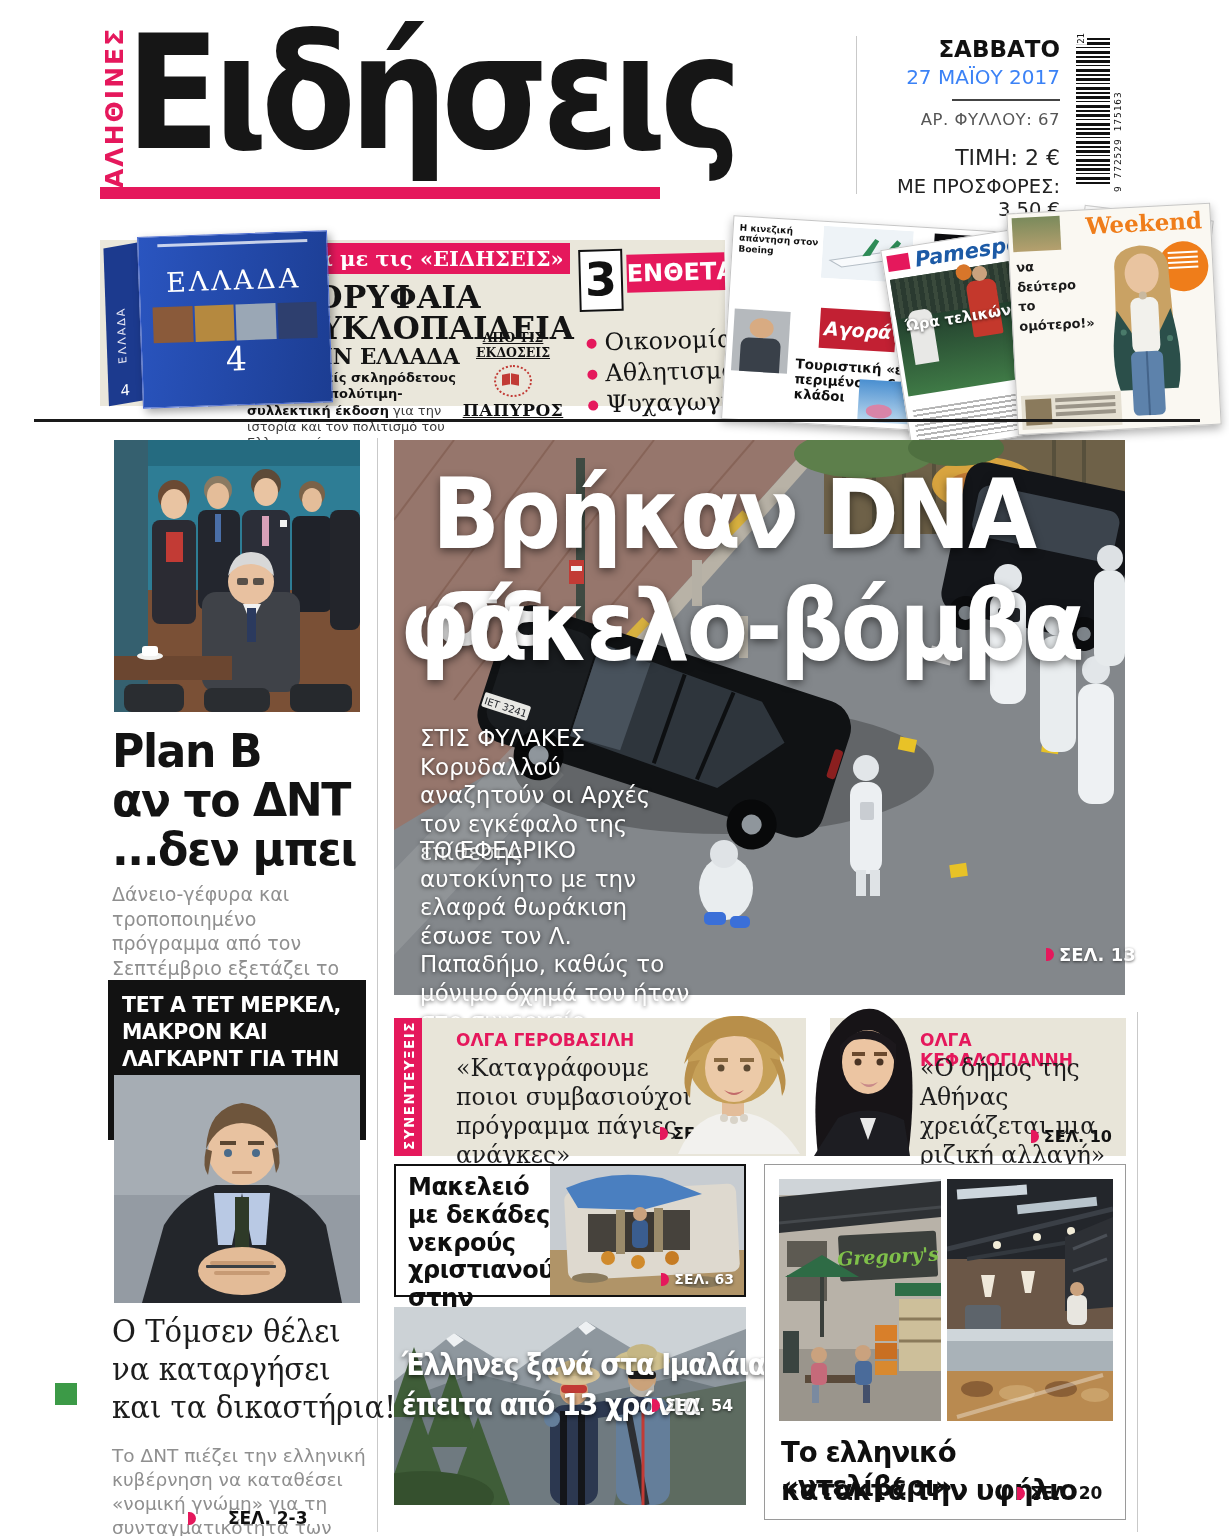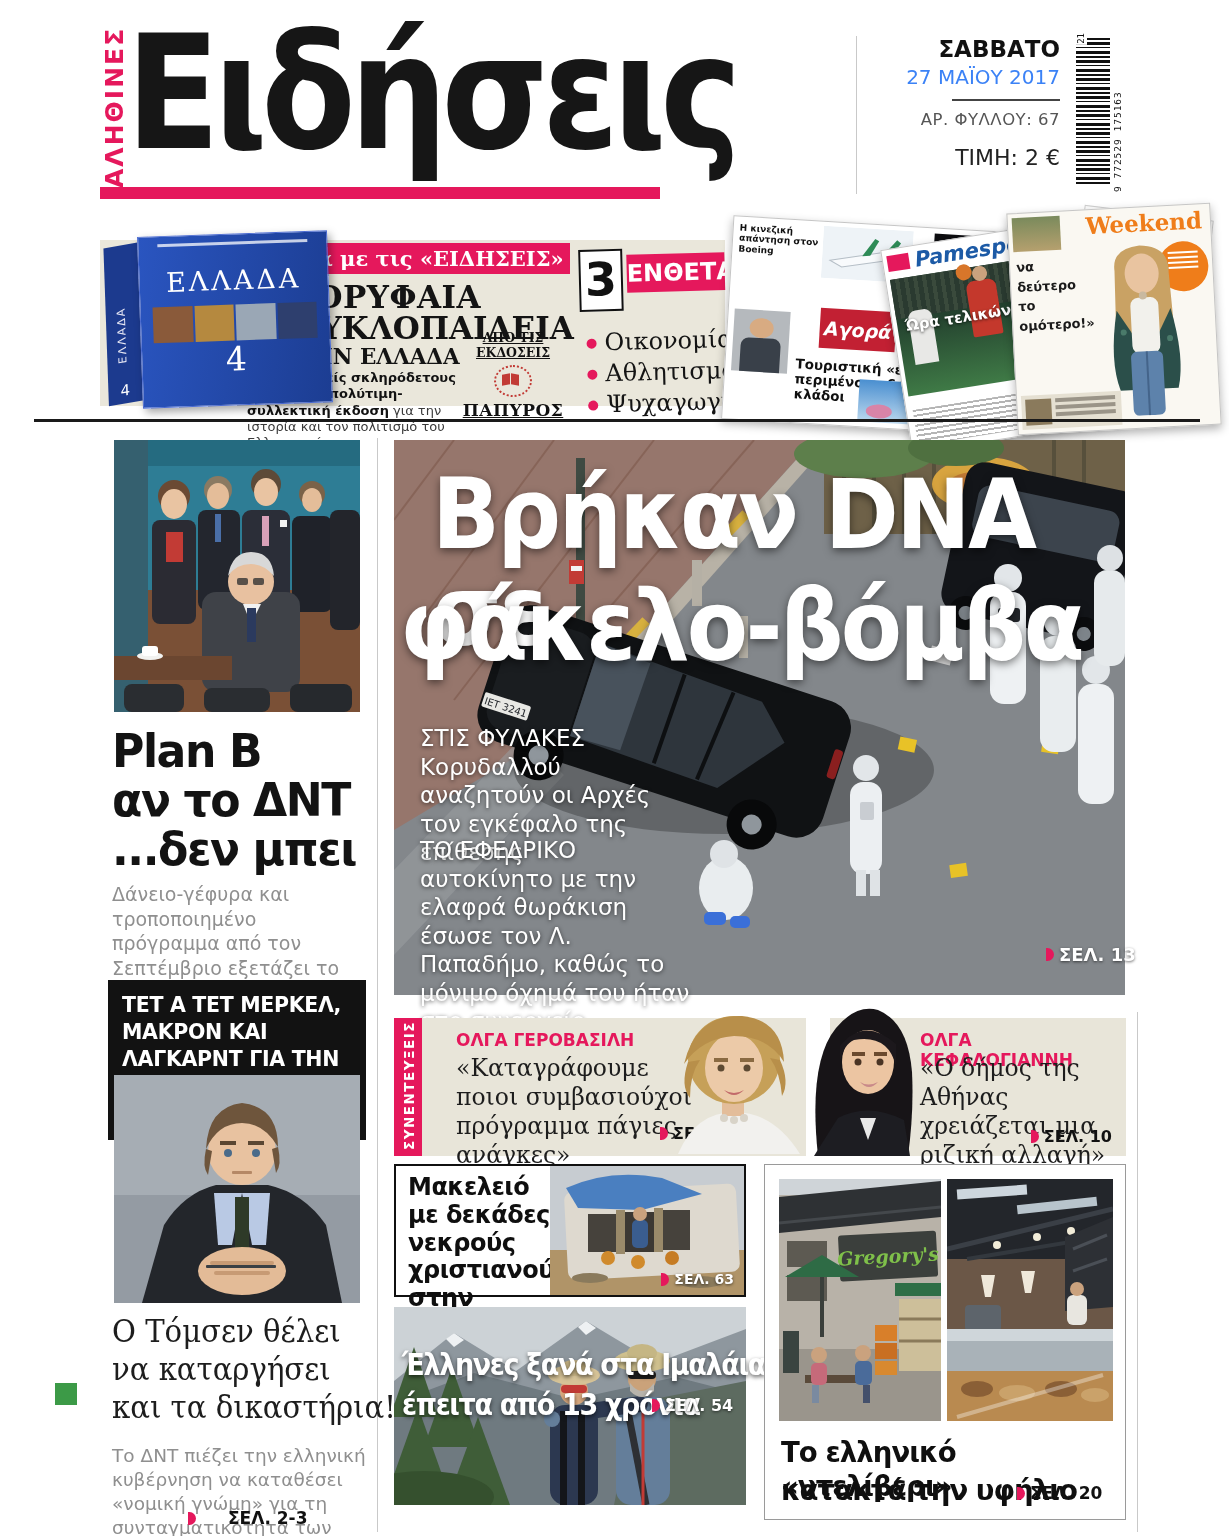--- a/index.html
+++ b/index.html
@@ -165,20 +165,21 @@
   <div class="abs vert" id="alithines">ΑΛΗΘΙΝΕΣ</div>
   <div class="abs" id="brand">Ειδήσεις</div>
   <div class="abs" id="brand-bar"></div>
   <div class="abs" id="mast-div"></div>
   <div class="abs" id="dateblock">
     <div class="day">ΣΑΒΒΑΤΟ</div>
     <div class="date">27 ΜΑΪΟΥ 2017</div>
     <div class="rule"></div>
     <div class="issue">ΑΡ. ΦΥΛΛΟΥ: 67</div>
     <div class="price">ΤΙΜΗ: 2 €</div>
+    <div class="offers">ΜΕ ΠΡΟΣΦΟΡΕΣ: 3,50 €</div>
   </div>
   <div class="abs" id="barcode">
     <div class="bars"></div>
     <div class="bc-num vert">9 772529 175163</div>
     <div class="bc-top vert">21</div>
   </div>
 
   <div class="abs" id="promo-panel"></div>
   <div class="abs ser" id="promo-banner">Σήμερα με τις «ΕΙΔΗΣΕΙΣ»</div>
   <div class="abs ser b" id="promo-t1">Η ΚΟΡΥΦΑΙΑ</div>

